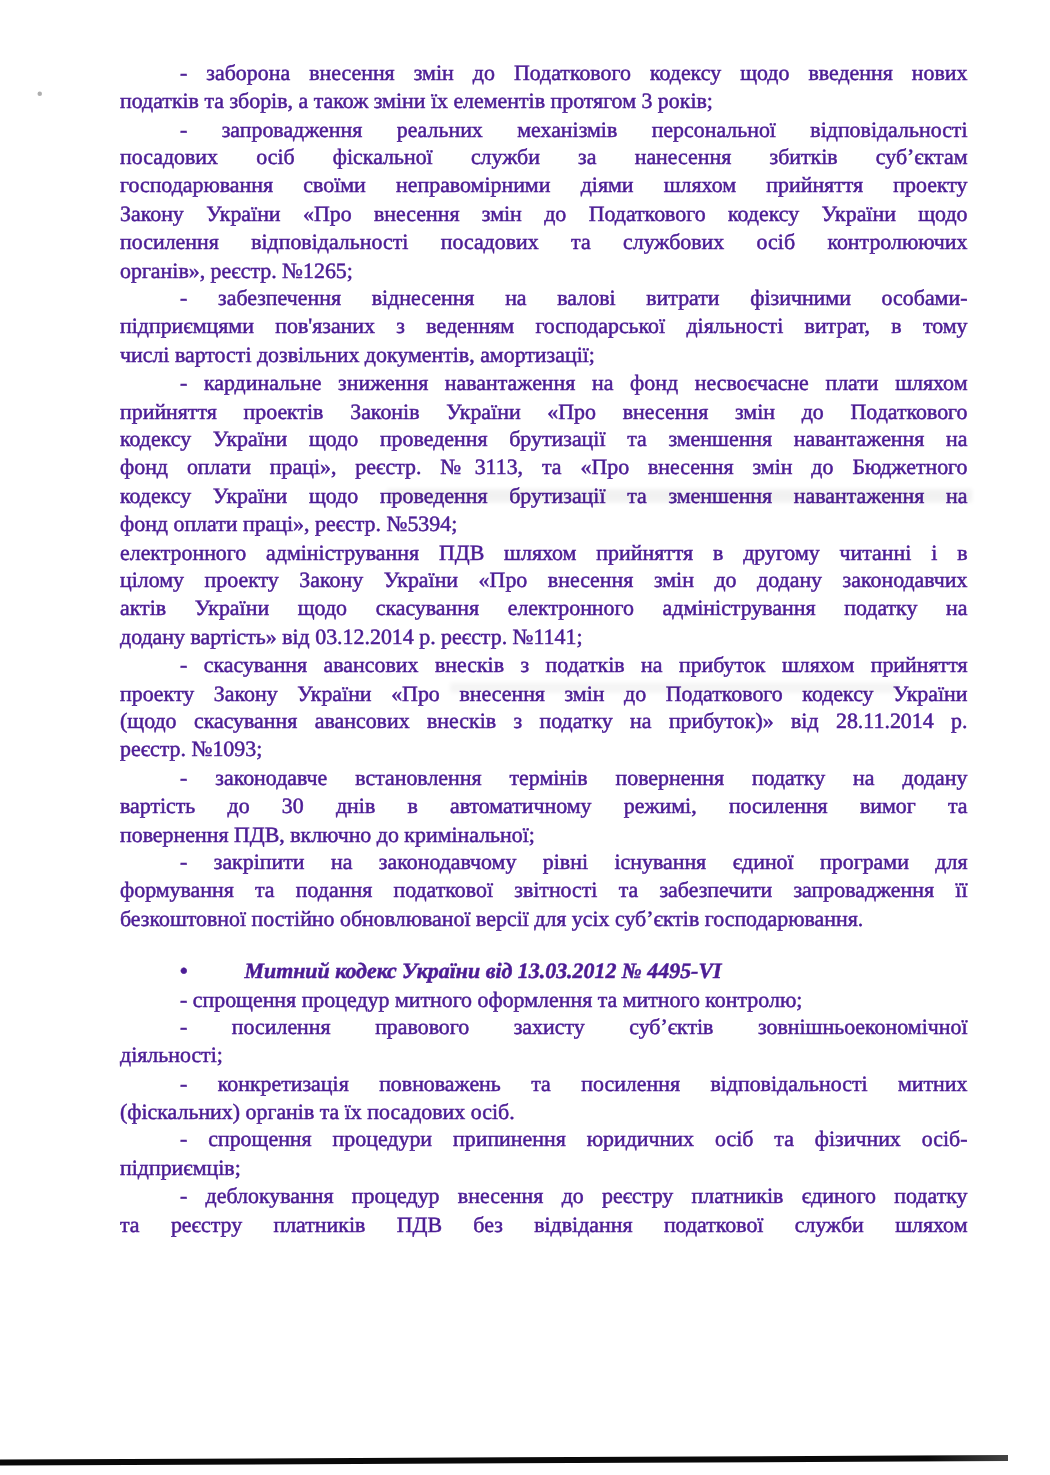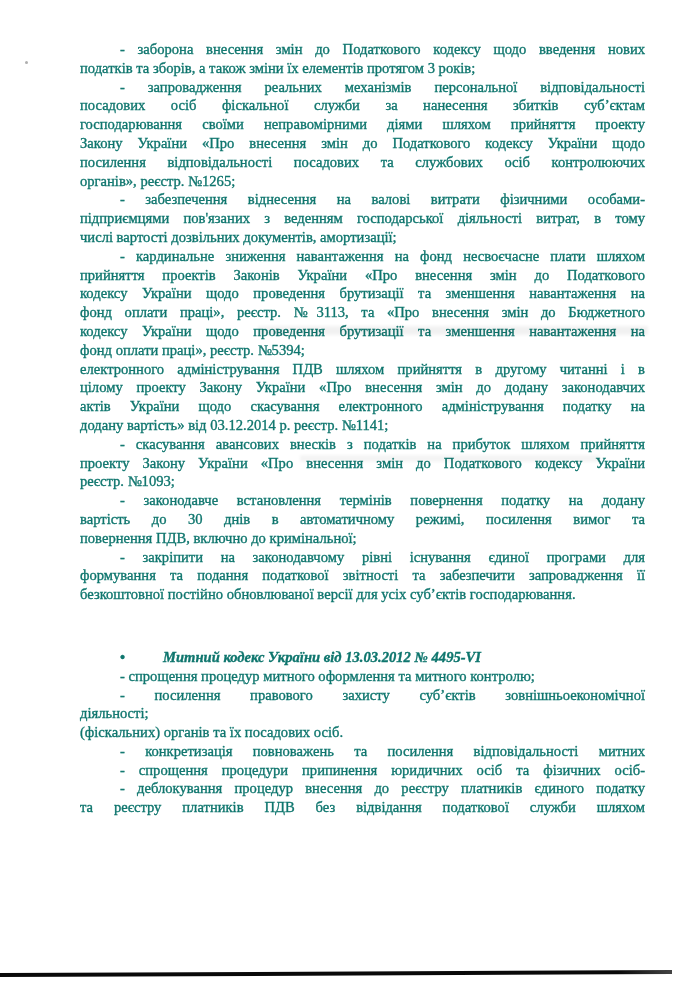--- a/index.html
+++ b/index.html
@@ -23,21 +23,21 @@
   .block { margin: 0; }
   .line {
     text-align: justify;
     text-align-last: justify;
     white-space: nowrap;
     -webkit-text-stroke: 0.35px;
   }
   .line.last { text-align-last: left; }
   .para .line.first { text-indent: 40px; }
   .header {
-    margin-top: 44px;
+    margin-top: 16px;
     font-weight: bold;
     font-style: italic;
     -webkit-text-stroke: 0.1px;
   }
   .header .bullet {
     display: inline-block;
     margin-left: 40px;
     width: 43px;
     font-style: normal;
     text-indent: 0;
@@ -79,21 +79,21 @@
     width: 300px;
     height: 7px;
     background: #000;
     opacity: 0.04;
     filter: blur(1.5px);
   }
 </style>
 </head>
 <body style="background: rgb(255, 255, 255);">
 
-<div class="page" style="color: #0f766e;">
+<div class="page" style="color: #4c1d95;">
     <div class="block para">
       <div class="line first">- заборона внесення змін до Податкового кодексу щодо введення нових</div>
       <div class="line last">податків та зборів, а також зміни їх елементів протягом 3 років;</div>
     </div>
     <div class="block para">
       <div class="line first">- запровадження реальних механізмів персональної відповідальності</div>
       <div class="line">посадових осіб фіскальної служби за нанесення збитків суб’єктам</div>
       <div class="line">господарювання своїми неправомірними діями шляхом прийняття проекту</div>
       <div class="line">Закону України «Про внесення змін до Податкового кодексу України щодо</div>
       <div class="line">посилення відповідальності посадових та службових осіб контролюючих</div>
@@ -114,20 +114,21 @@
     </div>
     <div class="block para">
       <div class="line">електронного адміністрування ПДВ шляхом прийняття в другому читанні і в</div>
       <div class="line">цілому проекту Закону України «Про внесення змін до додану законодавчих</div>
       <div class="line">актів України щодо скасування електронного адміністрування податку на</div>
       <div class="line last">додану вартість» від 03.12.2014 р. реєстр. №1141;</div>
     </div>
     <div class="block para">
       <div class="line first">- скасування авансових внесків з податків на прибуток шляхом прийняття</div>
       <div class="line">проекту Закону України «Про внесення змін до Податкового кодексу України</div>
+      <div class="line">(щодо скасування авансових внесків з податку на прибуток)» від 28.11.2014 р.</div>
       <div class="line last">реєстр. №1093;</div>
     </div>
     <div class="block para">
       <div class="line first">- законодавче встановлення термінів повернення податку на додану</div>
       <div class="line">вартість до 30 днів в автоматичному режимі, посилення вимог та</div>
       <div class="line last">повернення ПДВ, включно до кримінальної;</div>
     </div>
     <div class="block para">
       <div class="line first">- закріпити на законодавчому рівні існування єдиної програми для</div>
       <div class="line">формування та подання податкової звітності та забезпечити запровадження її</div>
@@ -137,25 +138,26 @@
       <div class="line last first"><span class="bullet">•</span><span>Митний кодекс України від 13.03.2012 № 4495-VI</span></div>
     </div>
     <div class="block para">
       <div class="line last first">- спрощення процедур митного оформлення та митного контролю;</div>
     </div>
     <div class="block para">
       <div class="line first">- посилення правового захисту суб’єктів зовнішньоекономічної</div>
       <div class="line last">діяльності;</div>
     </div>
     <div class="block para">
+      <div class="line first">- конкретизація повноважень та посилення відповідальності митних</div>
       <div class="line last">(фіскальних) органів та їх посадових осіб.</div>
-      <div class="line first">- конкретизація повноважень та посилення відповідальності митних</div>
     </div>
     <div class="block para">
       <div class="line first">- спрощення процедури припинення юридичних осіб та фізичних осіб-</div>
+      <div class="line last">підприємців;</div>
     </div>
     <div class="block para">
       <div class="line first">- деблокування процедур внесення до реєстру платників єдиного податку</div>
       <div class="line">та реєстру платників ПДВ без відвідання податкової служби шляхом</div>
     </div>
   </div>
 <div class="ghost1"></div>
 <div class="ghost2"></div>
 <div class="speck"></div>
 <div class="edge-line"></div>

